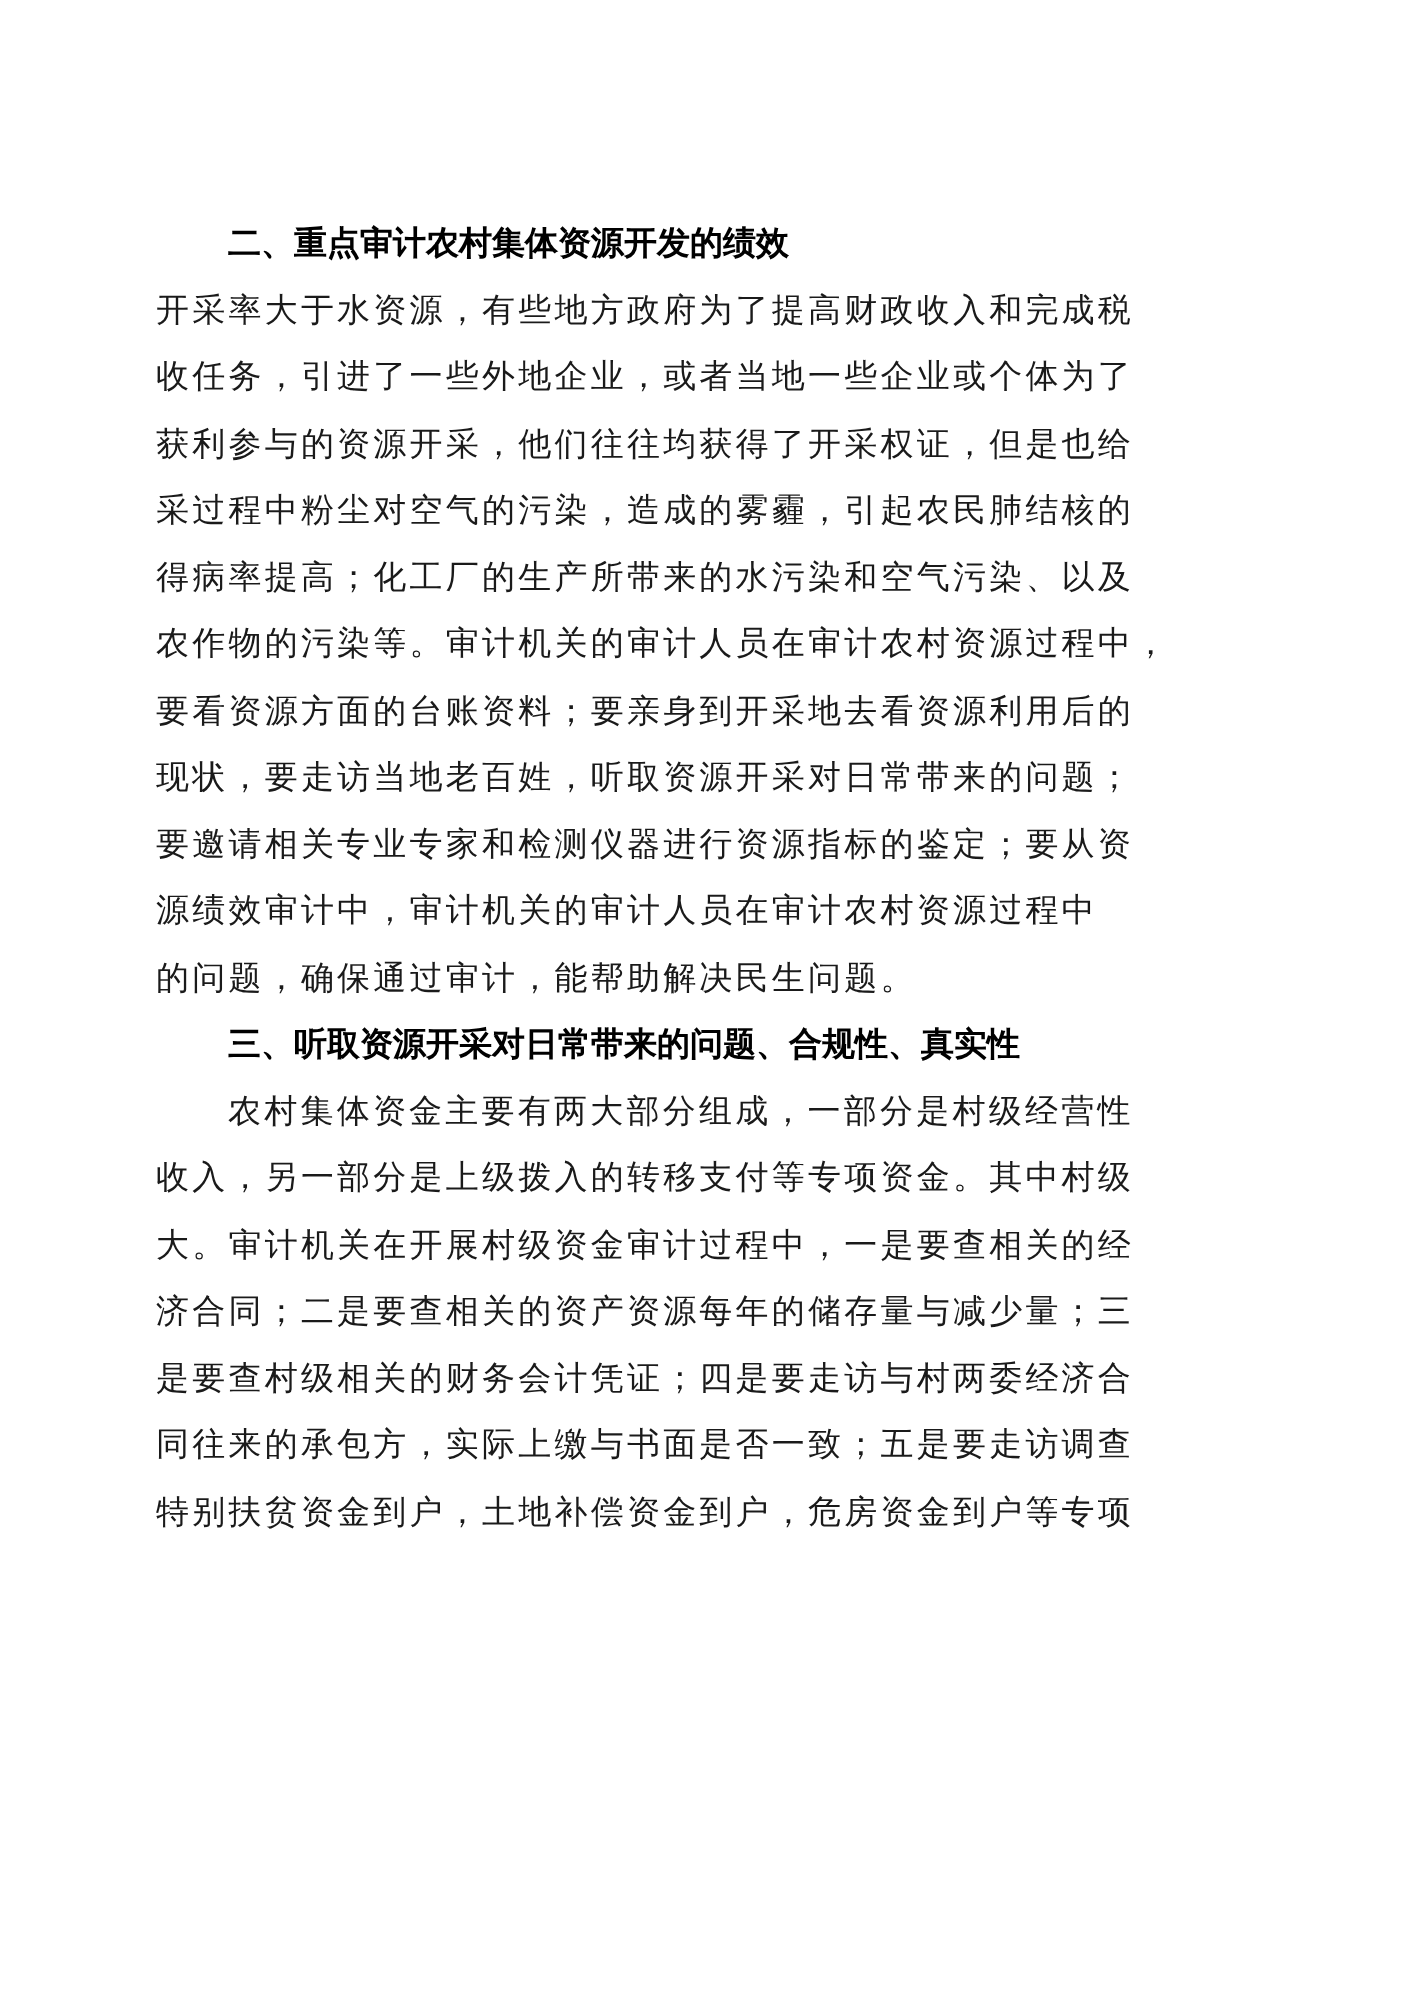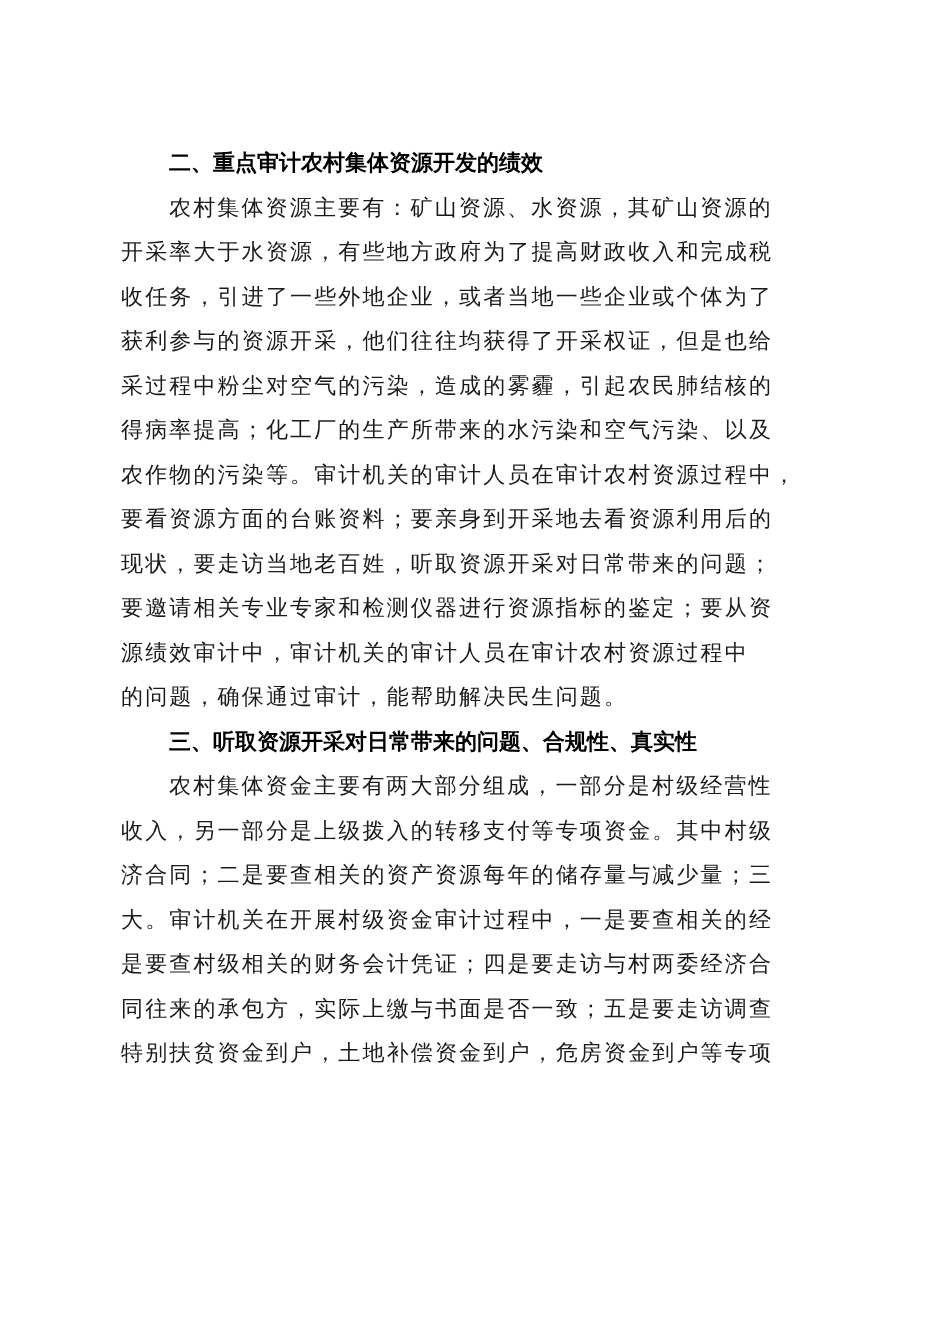--- a/index.html
+++ b/index.html
@@ -10,21 +10,21 @@
     body {
       width: 950px;
       height: 1344px;
       position: relative;
       overflow: hidden;
       font-family: "DejaVu Sans", sans-serif;
       color: #111111;
     }
     .page {
       position: absolute;
-      left: 121px;
+      left: 104px;
       top: 141px;
       width: 700px;
     }
     .line {
       height: 44.5px;
       line-height: 44.5px;
       font-size: 22px;
       white-space: nowrap;
       letter-spacing: 2.15px;
       color: #1a1a1a;
@@ -38,35 +38,34 @@
       letter-spacing: 0px;
       color: #000000;
     }
   </style>
 </head>
 <body>
 
 <div class="page">
 
   <div class="line indent heading">二、重点审计农村集体资源开发的绩效</div>
-  <div class="line indent">农村集体资源主要有：矿山资源、水资源，其矿山资源的</div>
   <div class="line">开采率大于水资源，有些地方政府为了提高财政收入和完成税</div>
   <div class="line">收任务，引进了一些外地企业，或者当地一些企业或个体为了</div>
   <div class="line">获利参与的资源开采，他们往往均获得了开采权证，但是也给</div>
   <div class="line">采过程中粉尘对空气的污染，造成的雾霾，引起农民肺结核的</div>
   <div class="line">得病率提高；化工厂的生产所带来的水污染和空气污染、以及</div>
   <div class="line">农作物的污染等。审计机关的审计人员在审计农村资源过程中，</div>
   <div class="line">要看资源方面的台账资料；要亲身到开采地去看资源利用后的</div>
   <div class="line">现状，要走访当地老百姓，听取资源开采对日常带来的问题；</div>
   <div class="line">要邀请相关专业专家和检测仪器进行资源指标的鉴定；要从资</div>
   <div class="line">源绩效审计中，审计机关的审计人员在审计农村资源过程中</div>
   <div class="line">的问题，确保通过审计，能帮助解决民生问题。</div>
 
   <div class="line indent heading">三、听取资源开采对日常带来的问题、合规性、真实性</div>
   <div class="line indent">农村集体资金主要有两大部分组成，一部分是村级经营性</div>
   <div class="line">收入，另一部分是上级拨入的转移支付等专项资金。其中村级</div>
+  <div class="line">大。审计机关在开展村级资金审计过程中，一是要查相关的经</div>
   <div class="line">济合同；二是要查相关的资产资源每年的储存量与减少量；三</div>
-  <div class="line">大。审计机关在开展村级资金审计过程中，一是要查相关的经</div>
   <div class="line">是要查村级相关的财务会计凭证；四是要走访与村两委经济合</div>
   <div class="line">同往来的承包方，实际上缴与书面是否一致；五是要走访调查</div>
   <div class="line">特别扶贫资金到户，土地补偿资金到户，危房资金到户等专项</div>
 
 </div>
 
 </body></html>

